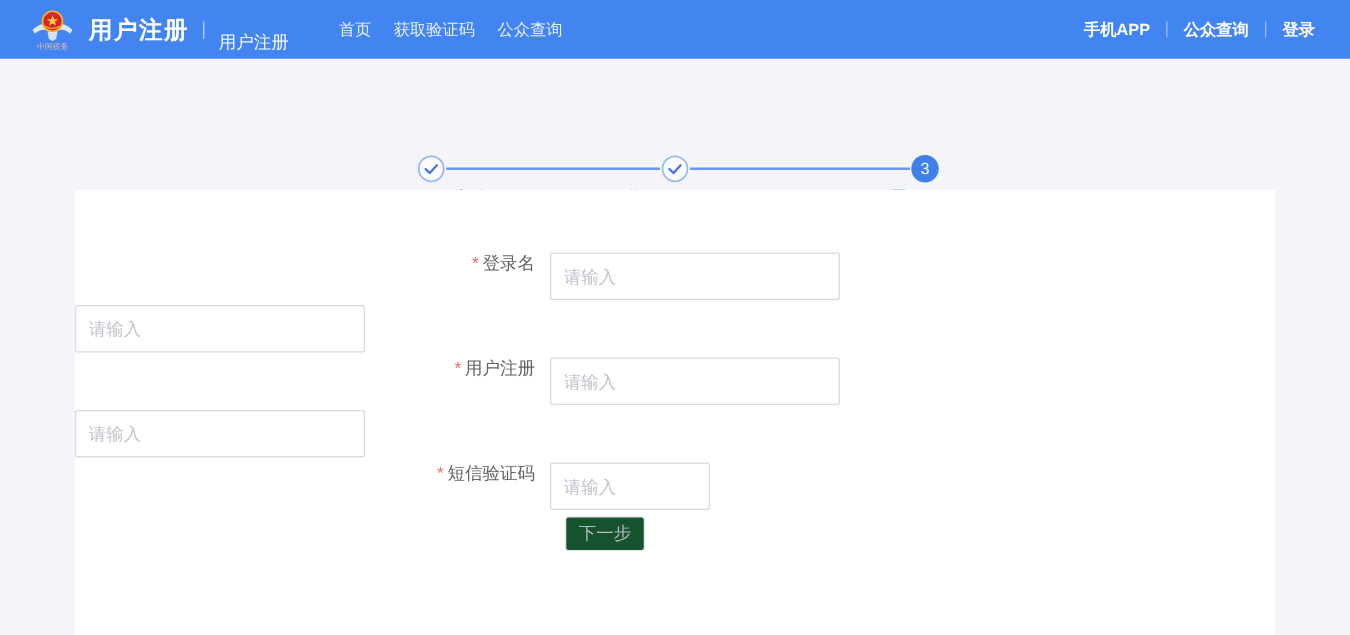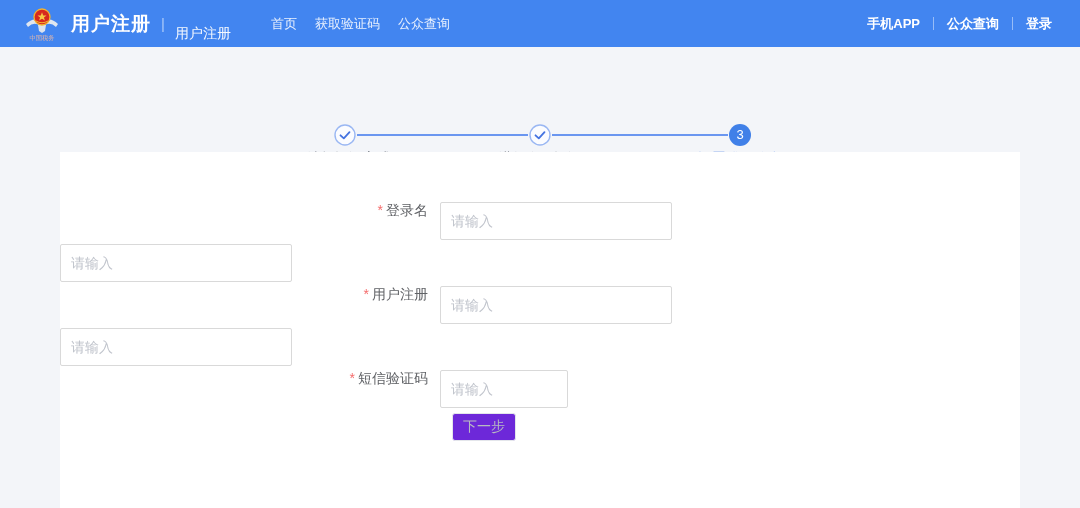--- a/index.html
+++ b/index.html
@@ -72,21 +72,21 @@
     display:flex; align-items:center; padding:0 9px 0 10px;
     font-size:14px; color:#606266; cursor:pointer; background:#fff;
   }
   .redacted {
     display:inline-block; width:86px; height:11px; margin:0 2px;
     border-radius:2px; background:#c6cad1; filter:blur(2px); opacity:.85;
   }
   .chevron { margin-left:auto; display:flex; }
   .submit-row { margin-top:13px; padding-left:392px; }
   .submit-btn {
-    width:64px; height:28px; background:#6d28d9; border:1px solid #e4e6eb;
+    width:64px; height:28px; background:#14532d; border:1px solid #e4e6eb;
     border-radius:3px; color:#b7bac1; font-size:14px; font-family:inherit; cursor:pointer;
   }
 </style>
 </head>
 <body>
 
 <div class="header">
   <div class="logo">
     <svg width="34" height="26" viewBox="0 0 34 26">
 

